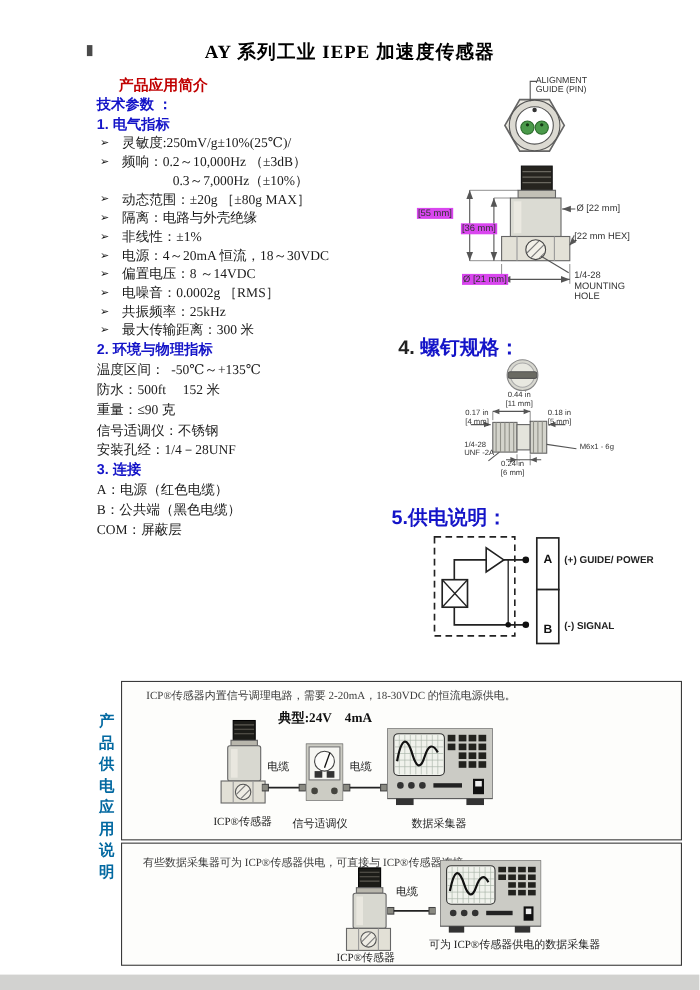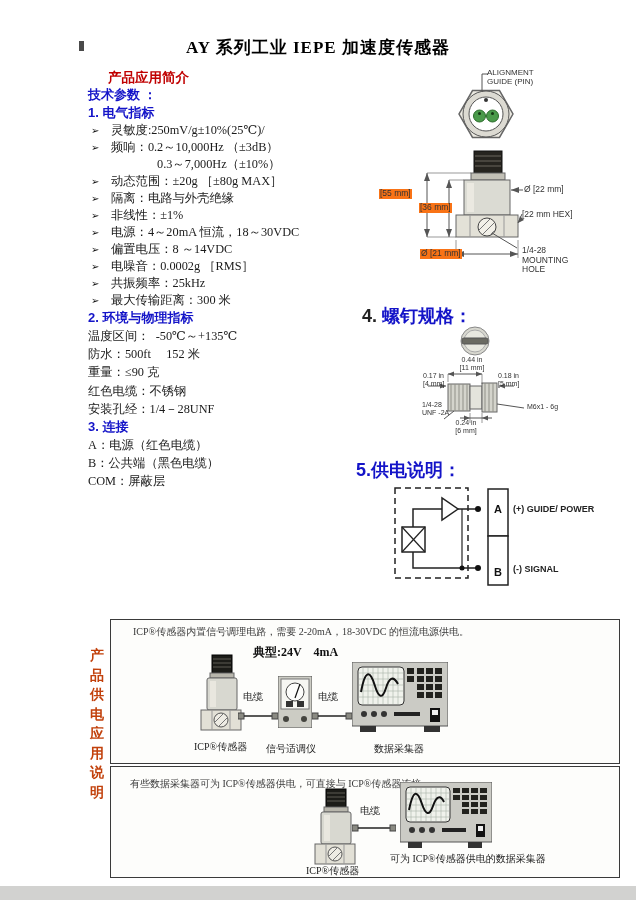--- a/index.html
+++ b/index.html
@@ -17,35 +17,35 @@
   .h-num  { color:#222; }
   .body-p { font-size:13px; line-height:17.4px; white-space:pre-wrap; margin-top:1px; }
   .spec { display:flex; font-size:12.3px; line-height:17px; white-space:pre-wrap; }
   .spec .b { width:23px; padding-left:3px; font-size:10px; color:#111; flex:none; }
   .spec .t { flex:1; }
   .spec .t.cont { padding-left:46px; }
   .line { font-size:12.3px; line-height:18.2px; white-space:pre-wrap; }
   .lbl { position:absolute; font-family:"Liberation Sans","DejaVu Sans",sans-serif;
          color:#333; }
   .dim  { font-size:8.5px; line-height:9.5px; }
-  .dimw { background:#f97316; padding:0 1px; }
+  .dimw { background:#d946ef; padding:0 1px; }
   .tiny { font-size:7px; line-height:8px; }
   .blue-head { position:absolute; color:#1414c8; font-weight:bold; font-size:18px;
                font-family:"Liberation Sans","DejaVu Sans",sans-serif; white-space:nowrap; }
   .term-letter { position:absolute; font-size:11px; font-weight:bold; color:#111;
                  font-family:"Liberation Sans","DejaVu Sans",sans-serif; }
   .term-label  { position:absolute; font-size:9px; font-weight:bold; color:#222;
                  font-family:"Liberation Sans","DejaVu Sans",sans-serif; white-space:nowrap; }
   .panel { position:absolute; left:110px; width:510px; border:1px solid #3a3a3a;
            background:#fdfdfb; }
   .p-text { position:absolute; font-size:10px; color:#3a3a3a; white-space:nowrap; }
   .p-lbl  { position:absolute; font-size:10px; color:#222; white-space:nowrap; }
   .typ    { position:absolute; font-size:12px; font-weight:bold; color:#111; white-space:nowrap; }
   .side-label { position:absolute; left:87px; top:646px; width:20px;
-                color:#c2410c; font-weight:bold; font-size:14px; line-height:19.5px;
+                color:#0369a1; font-weight:bold; font-size:14px; line-height:19.5px;
                 word-break:break-all; text-align:center;
                 font-family:"Liberation Sans","DejaVu Sans",sans-serif; }
   .bottom-band { position:absolute; left:0; top:886px; width:636px; height:14px;
                  background:#d2d2d0; }
   .edge-mark { position:absolute; left:79px; top:41px; width:5px; height:10px; background:#4a4a4a; }
 </style>
 </head>
 <body>
 
 <div class="title">AY 系列工业 IEPE 加速度传感器</div>
@@ -67,21 +67,21 @@
     <div class="spec"><span class="b">➢</span><span class="t">偏置电压：8 ～14VDC</span></div>
     <div class="spec"><span class="b">➢</span><span class="t">电噪音：0.0002g ［RMS］</span></div>
     <div class="spec"><span class="b">➢</span><span class="t">共振频率：25kHz</span></div>
     <div class="spec"><span class="b">➢</span><span class="t">最大传输距离：300 米</span></div>
   </div>
 
   <div class="h-blue">2. 环境与物理指标</div>
   <div class="line">温度区间：  -50℃～+135℃</div>
   <div class="line">防水：500ft　 152 米</div>
   <div class="line">重量：≤90 克</div>
-  <div class="line">红色电缆：不锈钢</div>
+  <div class="line">信号适调仪：不锈钢</div>
   <div class="line">安装孔经：1/4－28UNF</div>
 
   <div class="h-blue">3. 连接</div>
   <div class="line">A：电源（红色电缆）</div>
   <div class="line">B：公共端（黑色电缆）</div>
   <div class="line">COM：屏蔽层</div>
 </div>
 
 <svg class="abs" style="left:448px; top:66px;" width="76" height="78">
   <polygon points="65,48 51.5,71.4 24.5,71.4 11,48 24.5,24.6 51.5,24.6" fill="#eceae2" stroke="#666" stroke-width="1.5"></polygon>

